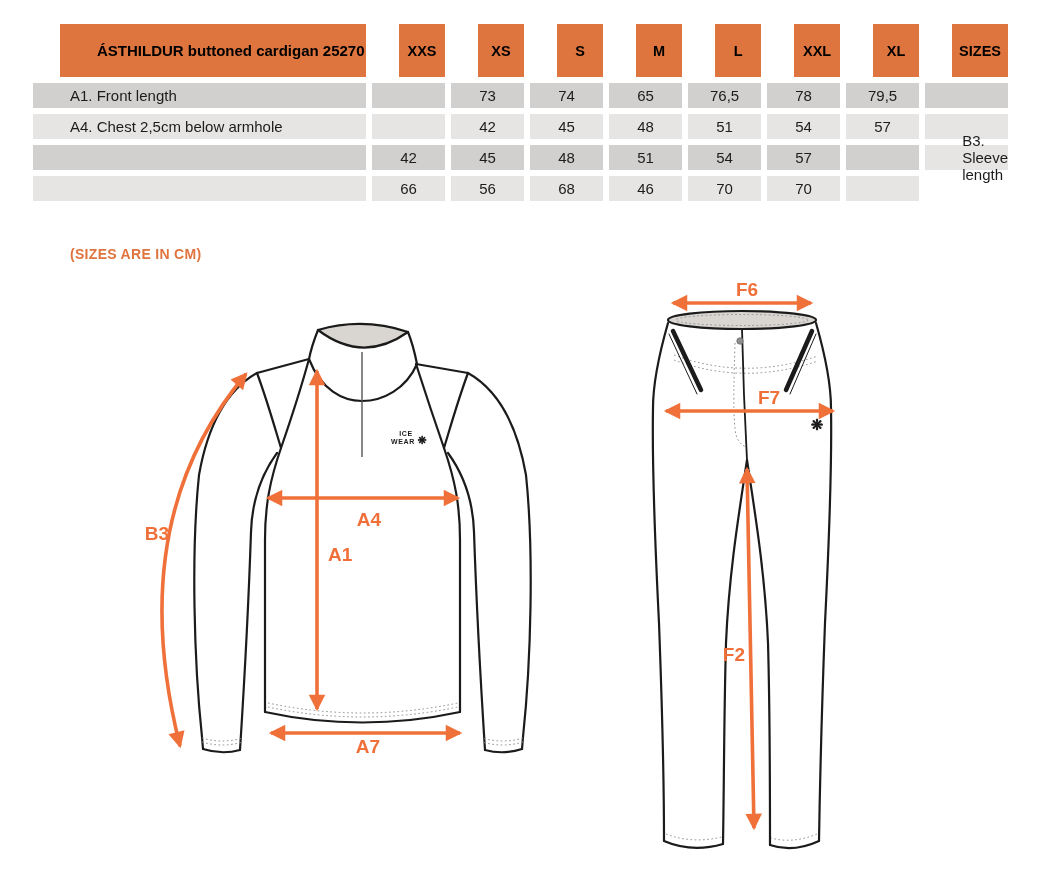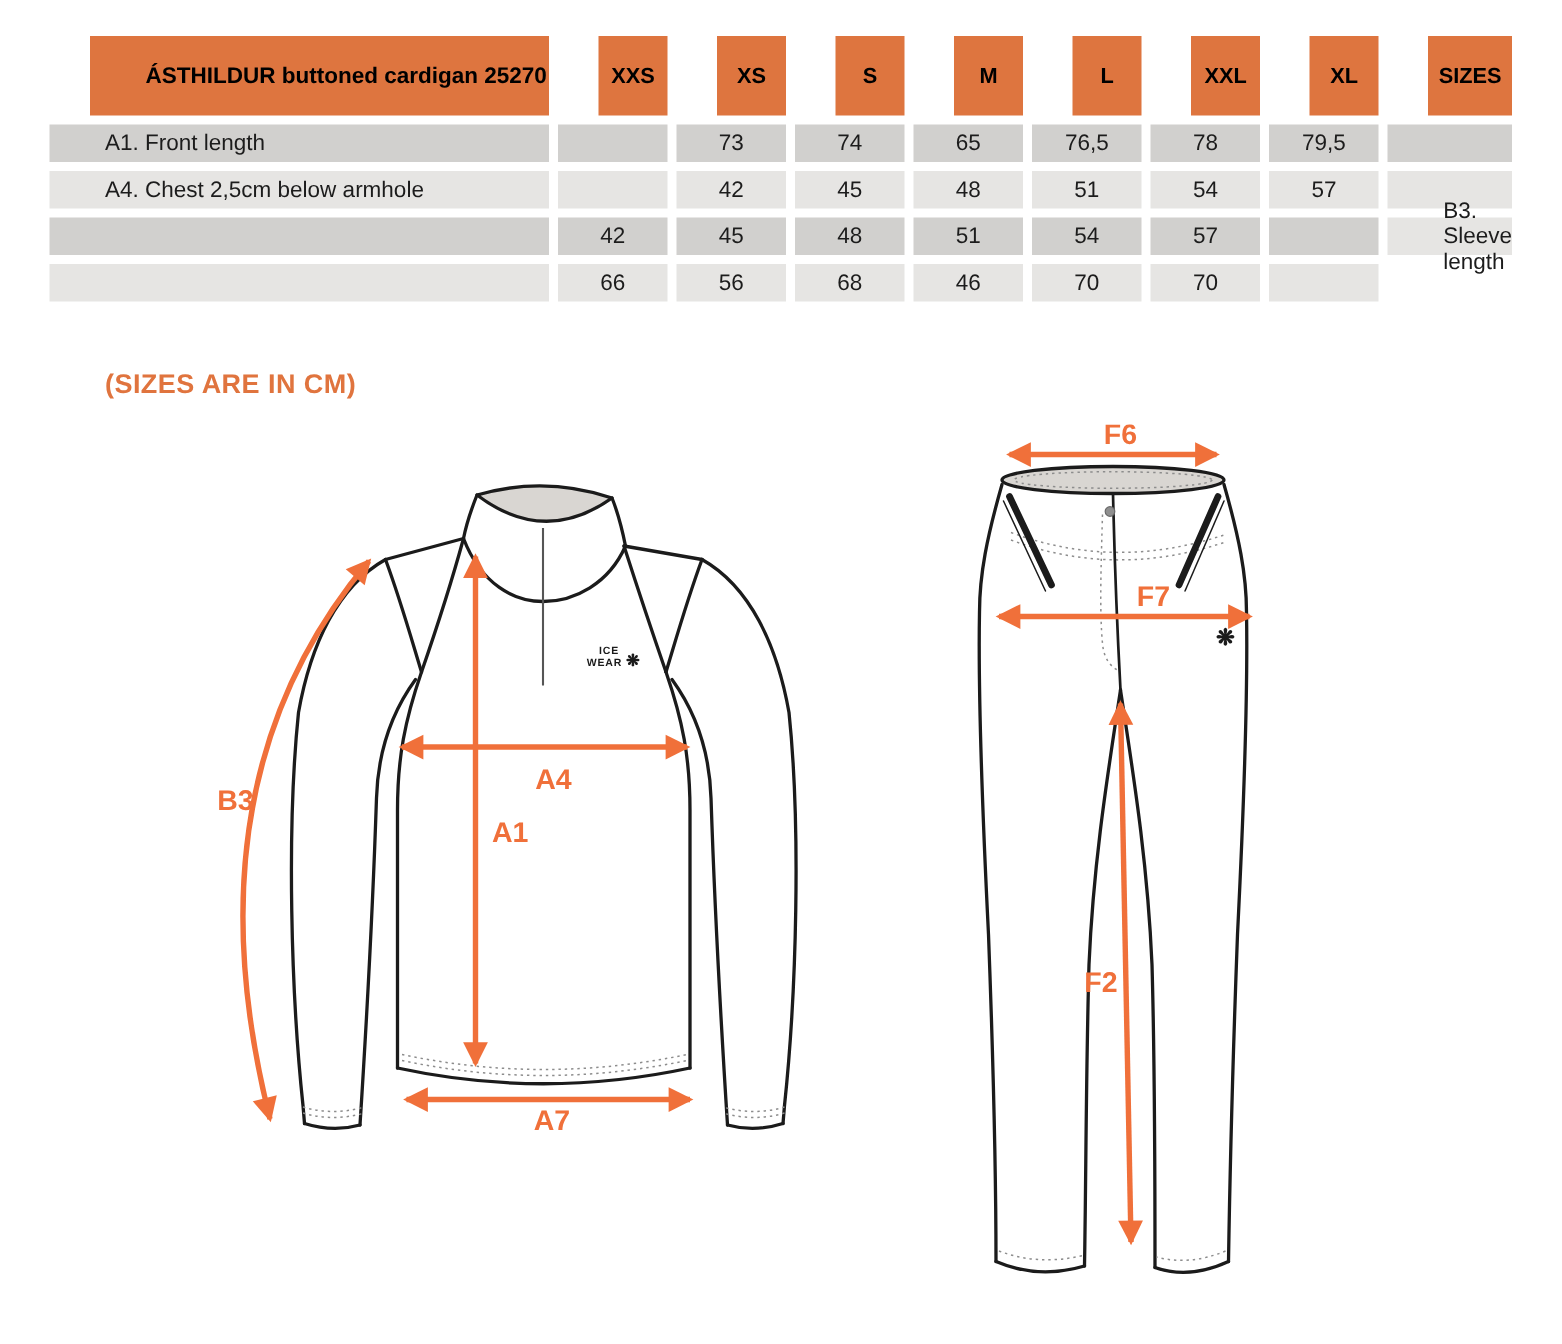--- a/index.html
+++ b/index.html
@@ -20,21 +20,21 @@
     height:53px;background:var(--header-bg,#DE753F);color:#000000;
     font-weight:bold;font-size:14.5px;margin-left:27px;
   }
   .cell.title{justify-content:flex-start;padding-left:37px;font-size:15px;}
   .cell.label{justify-content:flex-start;padding-left:37px;}
   .cell.odd{background:var(--row-odd,#D1D0CE);}
   .cell.even{background:var(--row-even,#E6E5E3);}
   
   .sizes-note{
     position:absolute;left:70px;top:246px;
-    color:var(--note-color,#E0743E);font-weight:bold;font-size:18px;
+    color:var(--note-color,#E0743E);font-weight:bold;font-size:14px;
     letter-spacing:.3px;
   }
   
   .diag{position:absolute;}
   .outline{fill:none;stroke:#1b1b1b;stroke-width:2.2;stroke-linecap:round;stroke-linejoin:round;}
   .thin{fill:none;stroke:#1b1b1b;stroke-width:1;stroke-linecap:round;}
   .zip{fill:none;stroke:#555;stroke-width:1.4;}
   .dotted{fill:none;stroke:#8d8d8d;stroke-width:1;stroke-dasharray:1.6 2.6;}
   .graylens{fill:#D9D6D2;}
   .pocket{fill:none;stroke:#1b1b1b;stroke-width:4.5;stroke-linecap:round;}

